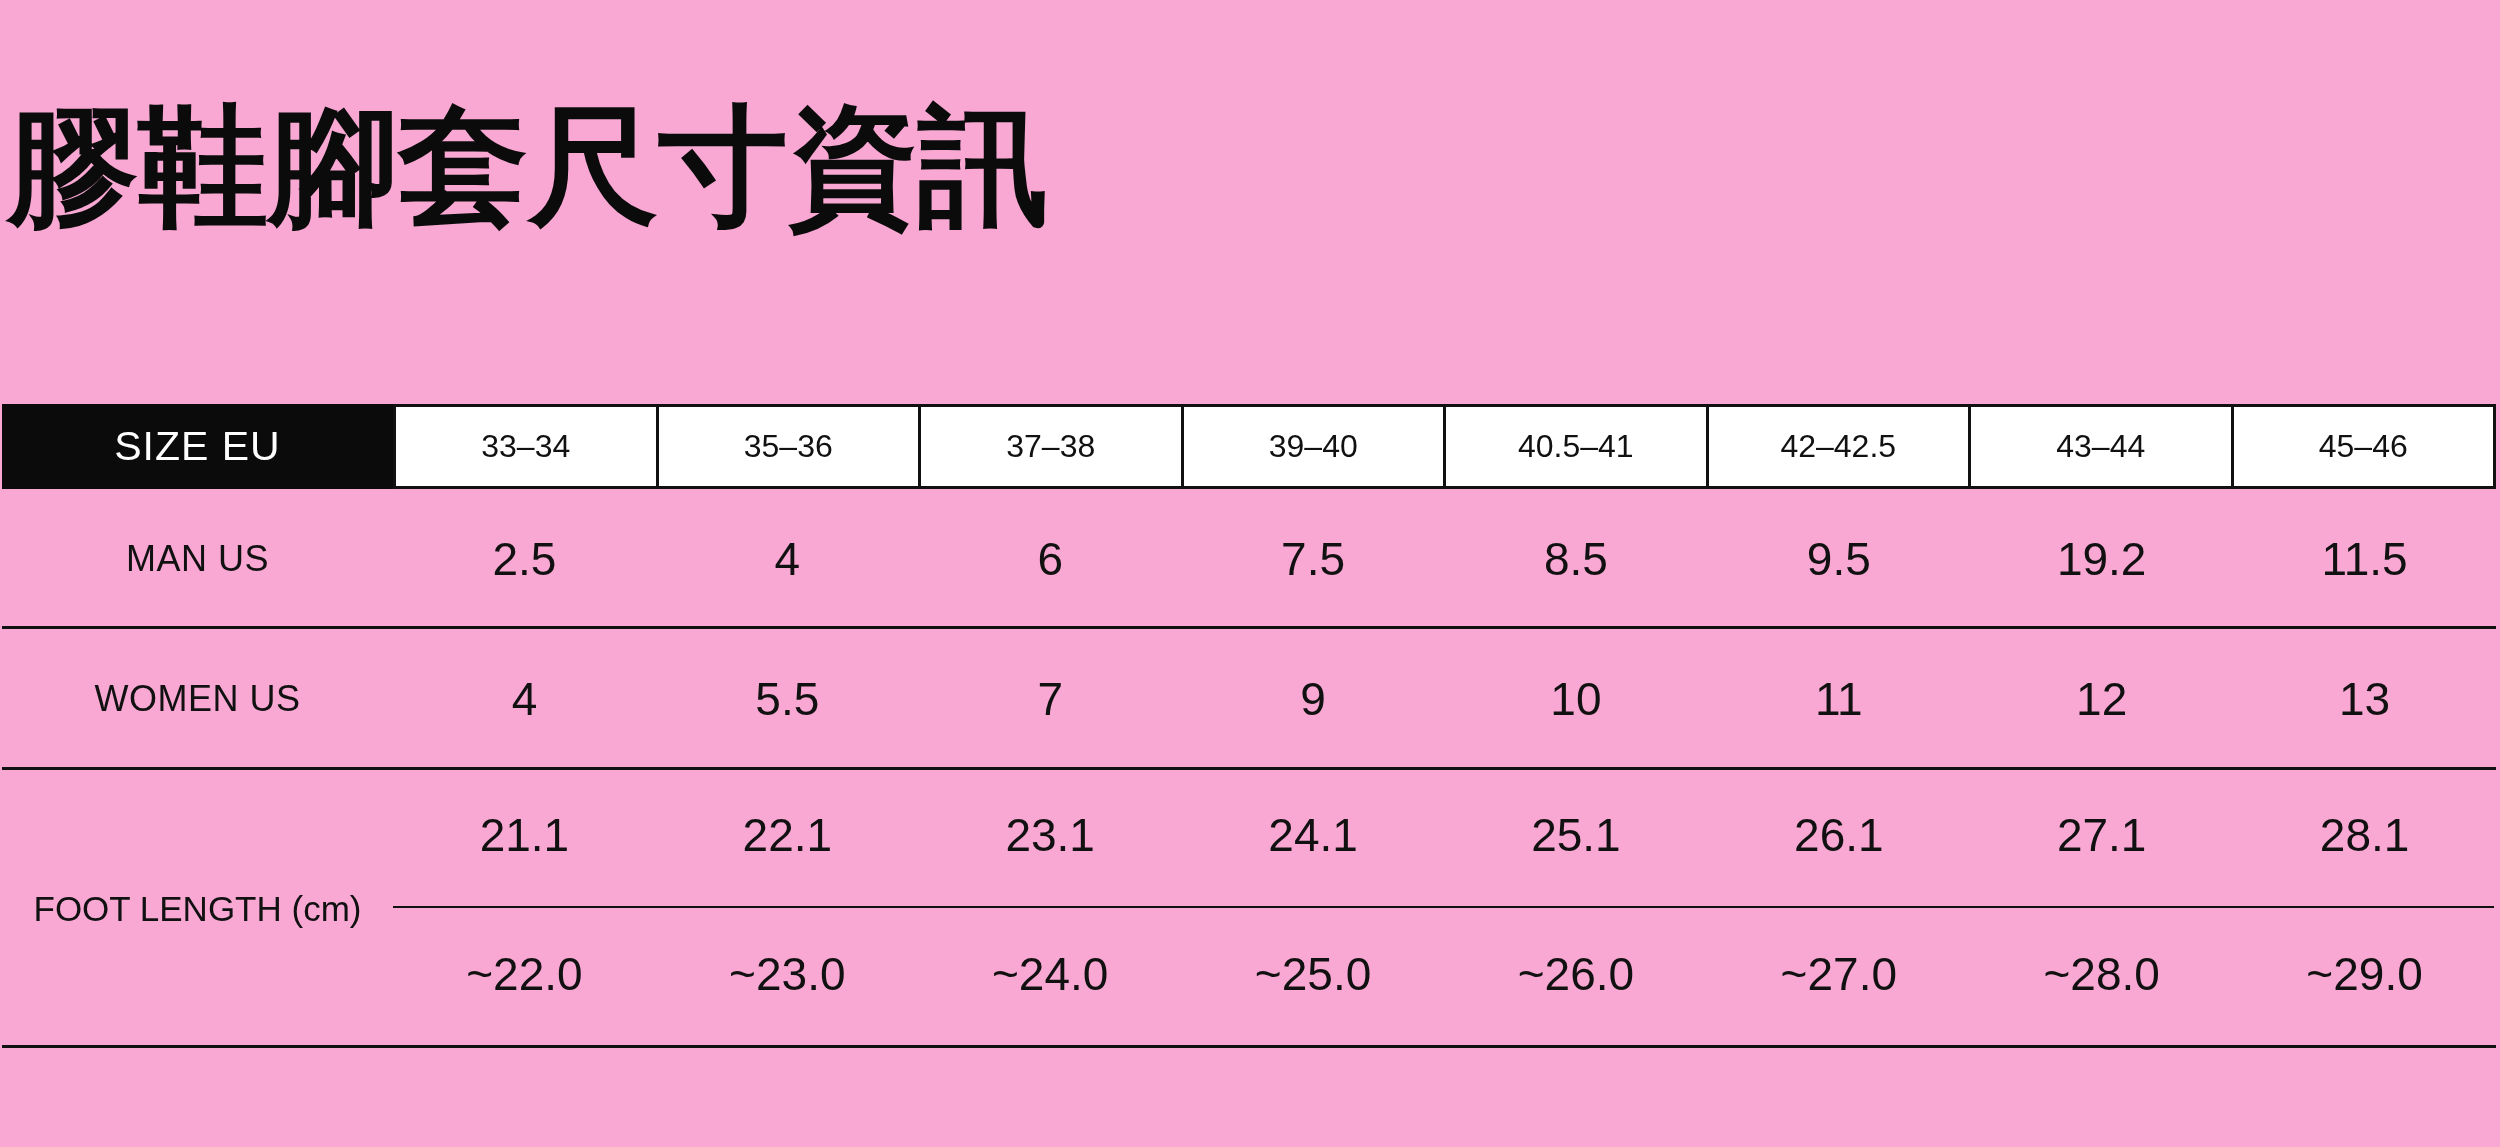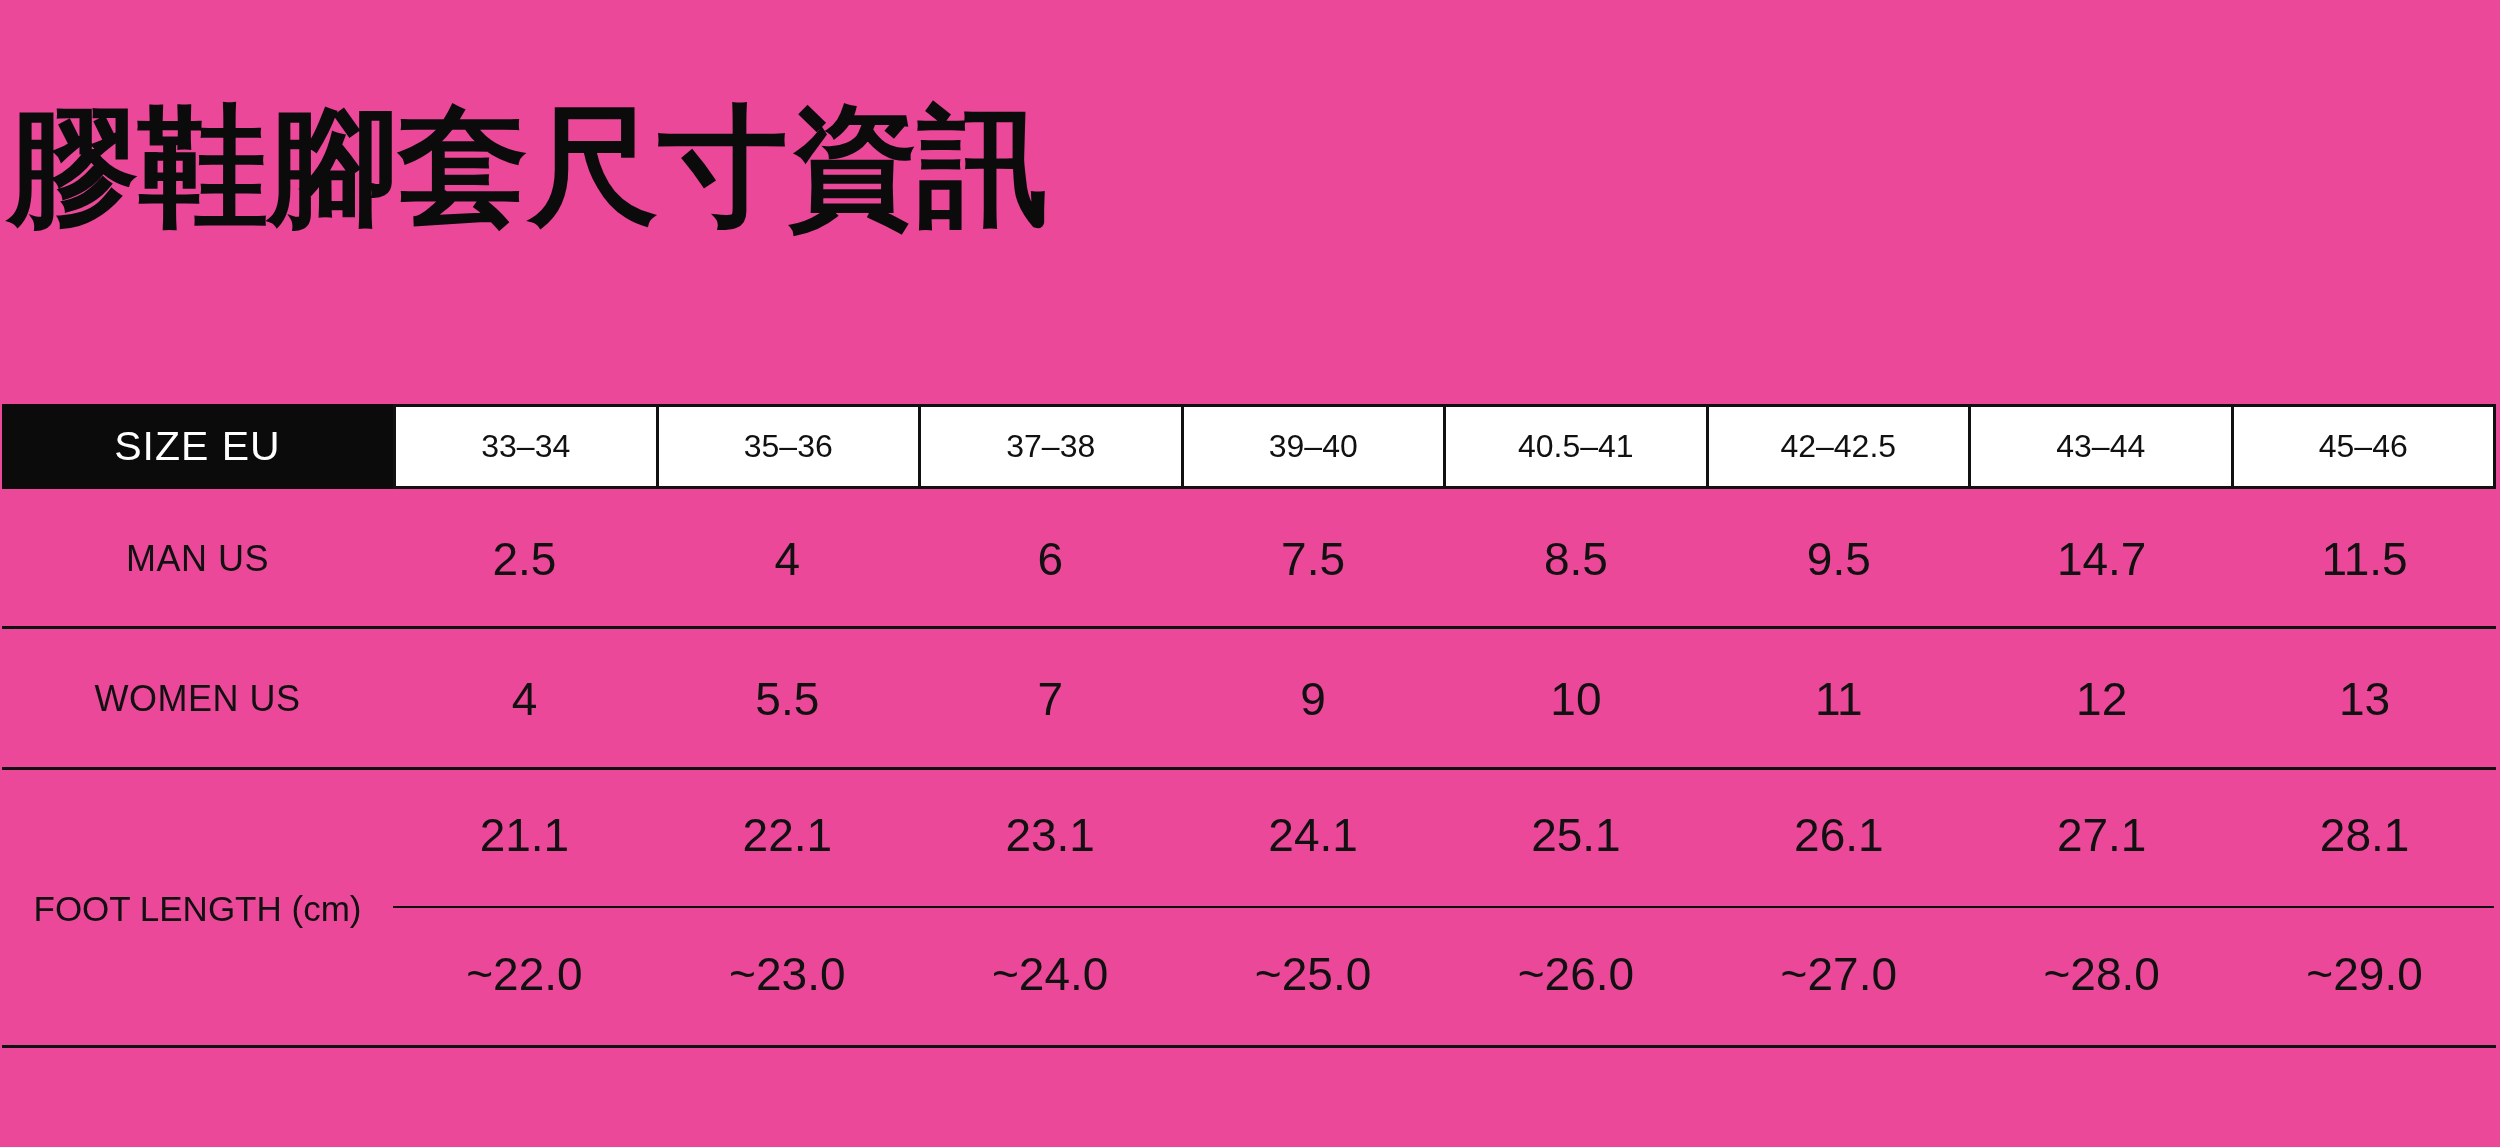--- a/index.html
+++ b/index.html
@@ -4,21 +4,21 @@
 <style>
   * { margin: 0; padding: 0; box-sizing: border-box; }
   html, body { background: #ffffff; }
   body {
     width: 2500px; height: 1147px;
     position: relative;
     overflow: hidden;
     font-family: "Liberation Sans", "DejaVu Sans", sans-serif;
     color: #111111;
   }
-  .page { position: absolute; inset: 0; background: #ec4899; }
+  .page { position: absolute; inset: 0; background: #f9a8d4; }
 
   
   .page-title {
     position: absolute;
     left: 8px; top: 98px;
     font-size: 130px;
     line-height: 1.05;
     font-weight: 900;
     letter-spacing: 0px;
     color: #0b0b0b;
@@ -110,21 +110,21 @@
     </div>
 
     <div class="row man-row">
       <div class="label-col row-label">MAN US</div>
       <div class="val-col cell-value">2.5</div>
       <div class="val-col cell-value">4</div>
       <div class="val-col cell-value">6</div>
       <div class="val-col cell-value">7.5</div>
       <div class="val-col cell-value">8.5</div>
       <div class="val-col cell-value">9.5</div>
-      <div class="val-col cell-value">14.7</div>
+      <div class="val-col cell-value">19.2</div>
       <div class="val-col cell-value">11.5</div>
     </div>
 
     <div class="row women-row">
       <div class="label-col row-label">WOMEN US</div>
       <div class="val-col cell-value">4</div>
       <div class="val-col cell-value">5.5</div>
       <div class="val-col cell-value">7</div>
       <div class="val-col cell-value">9</div>
       <div class="val-col cell-value">10</div>

